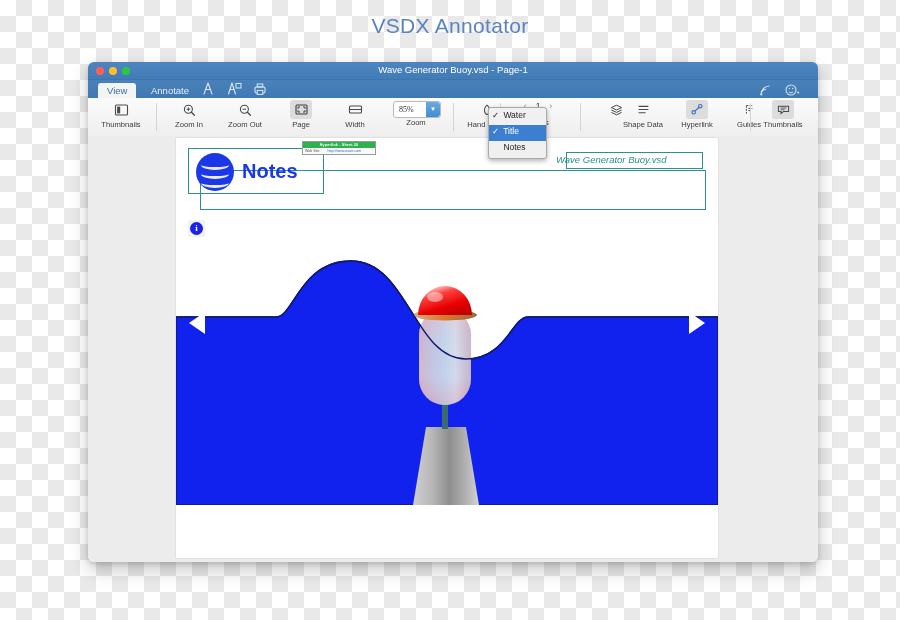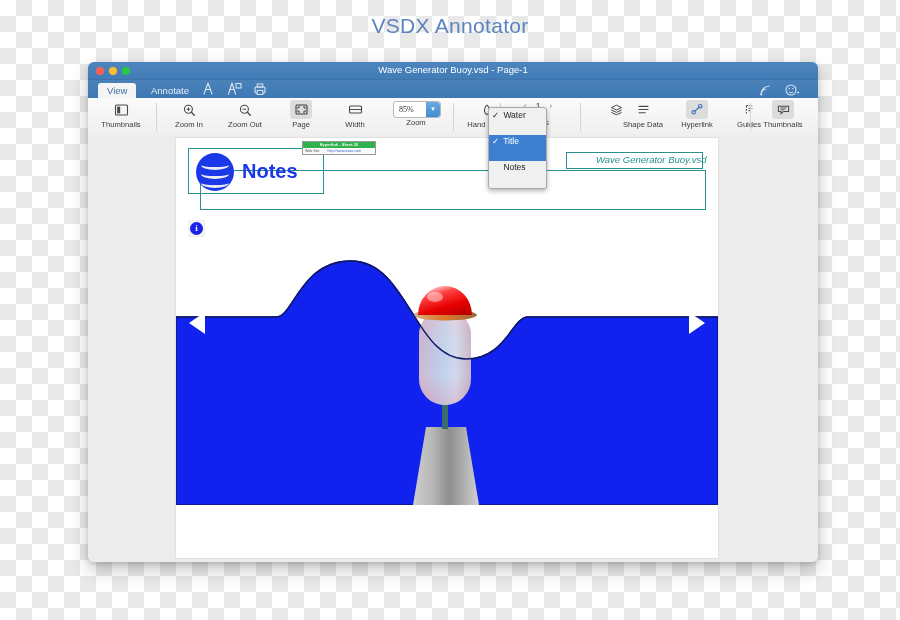--- a/index.html
+++ b/index.html
@@ -209,21 +209,21 @@
     top: 45px;
     width: 57px;
     background: #f0f0f0;
     border: 1px solid #a9a9a9;
     border-radius: 3px;
     box-shadow: 0 2px 5px rgba(0,0,0,0.3);
     z-index: 40;
     padding: 1px 0;
   }
   .menu-item {
-    height: 26px;
+    height: 16px;
     line-height: 13px;
     font-size: 8.5px;
     color: #1d1d1d;
     padding-left: 3px;
     white-space: nowrap;
     cursor: default;
   }
   .menu-item.sel { background: #3c7fd0; color: #fff; }
   .menu-item .chk { display: inline-block; width: 9px; }
 
@@ -286,21 +286,21 @@
 
   #doc-title {
     position: absolute;
     left: 190px; top: 42px;
     font-size: 16px;
     color: #2a8f90;
     user-select: none;
   }
   #file-label {
     position: absolute;
-    left: 420px; top: 16px;
+    left: 380px; top: 16px;
     font-size: 9.5px;
     font-style: italic;
     color: #2a8f90;
     user-select: none;
   }
 
   
   #hyperlink-tip {
     position: absolute;
     left: 126px; top: 3px;

